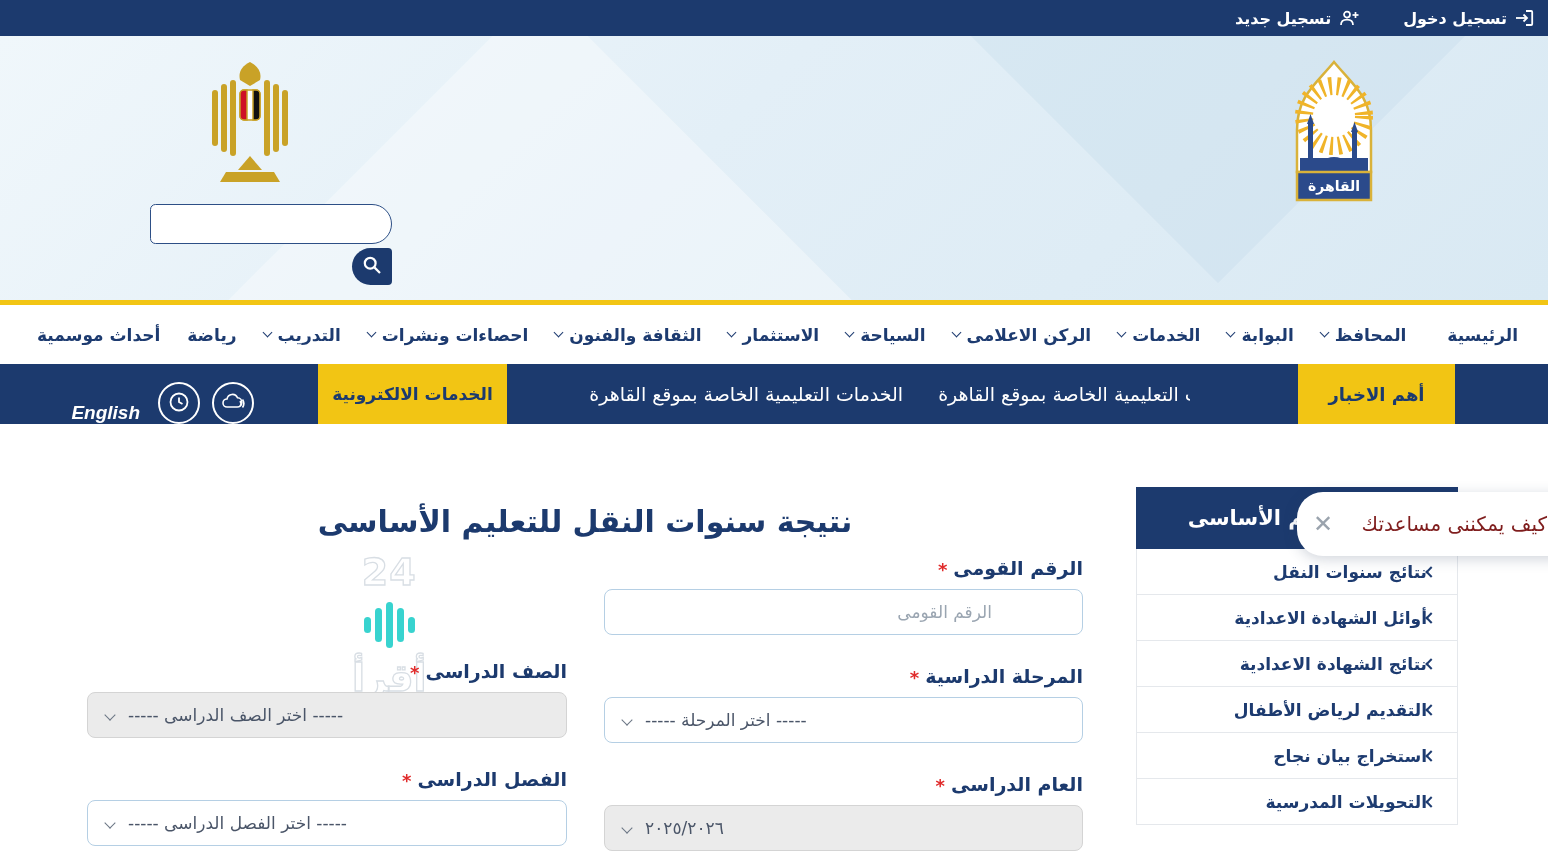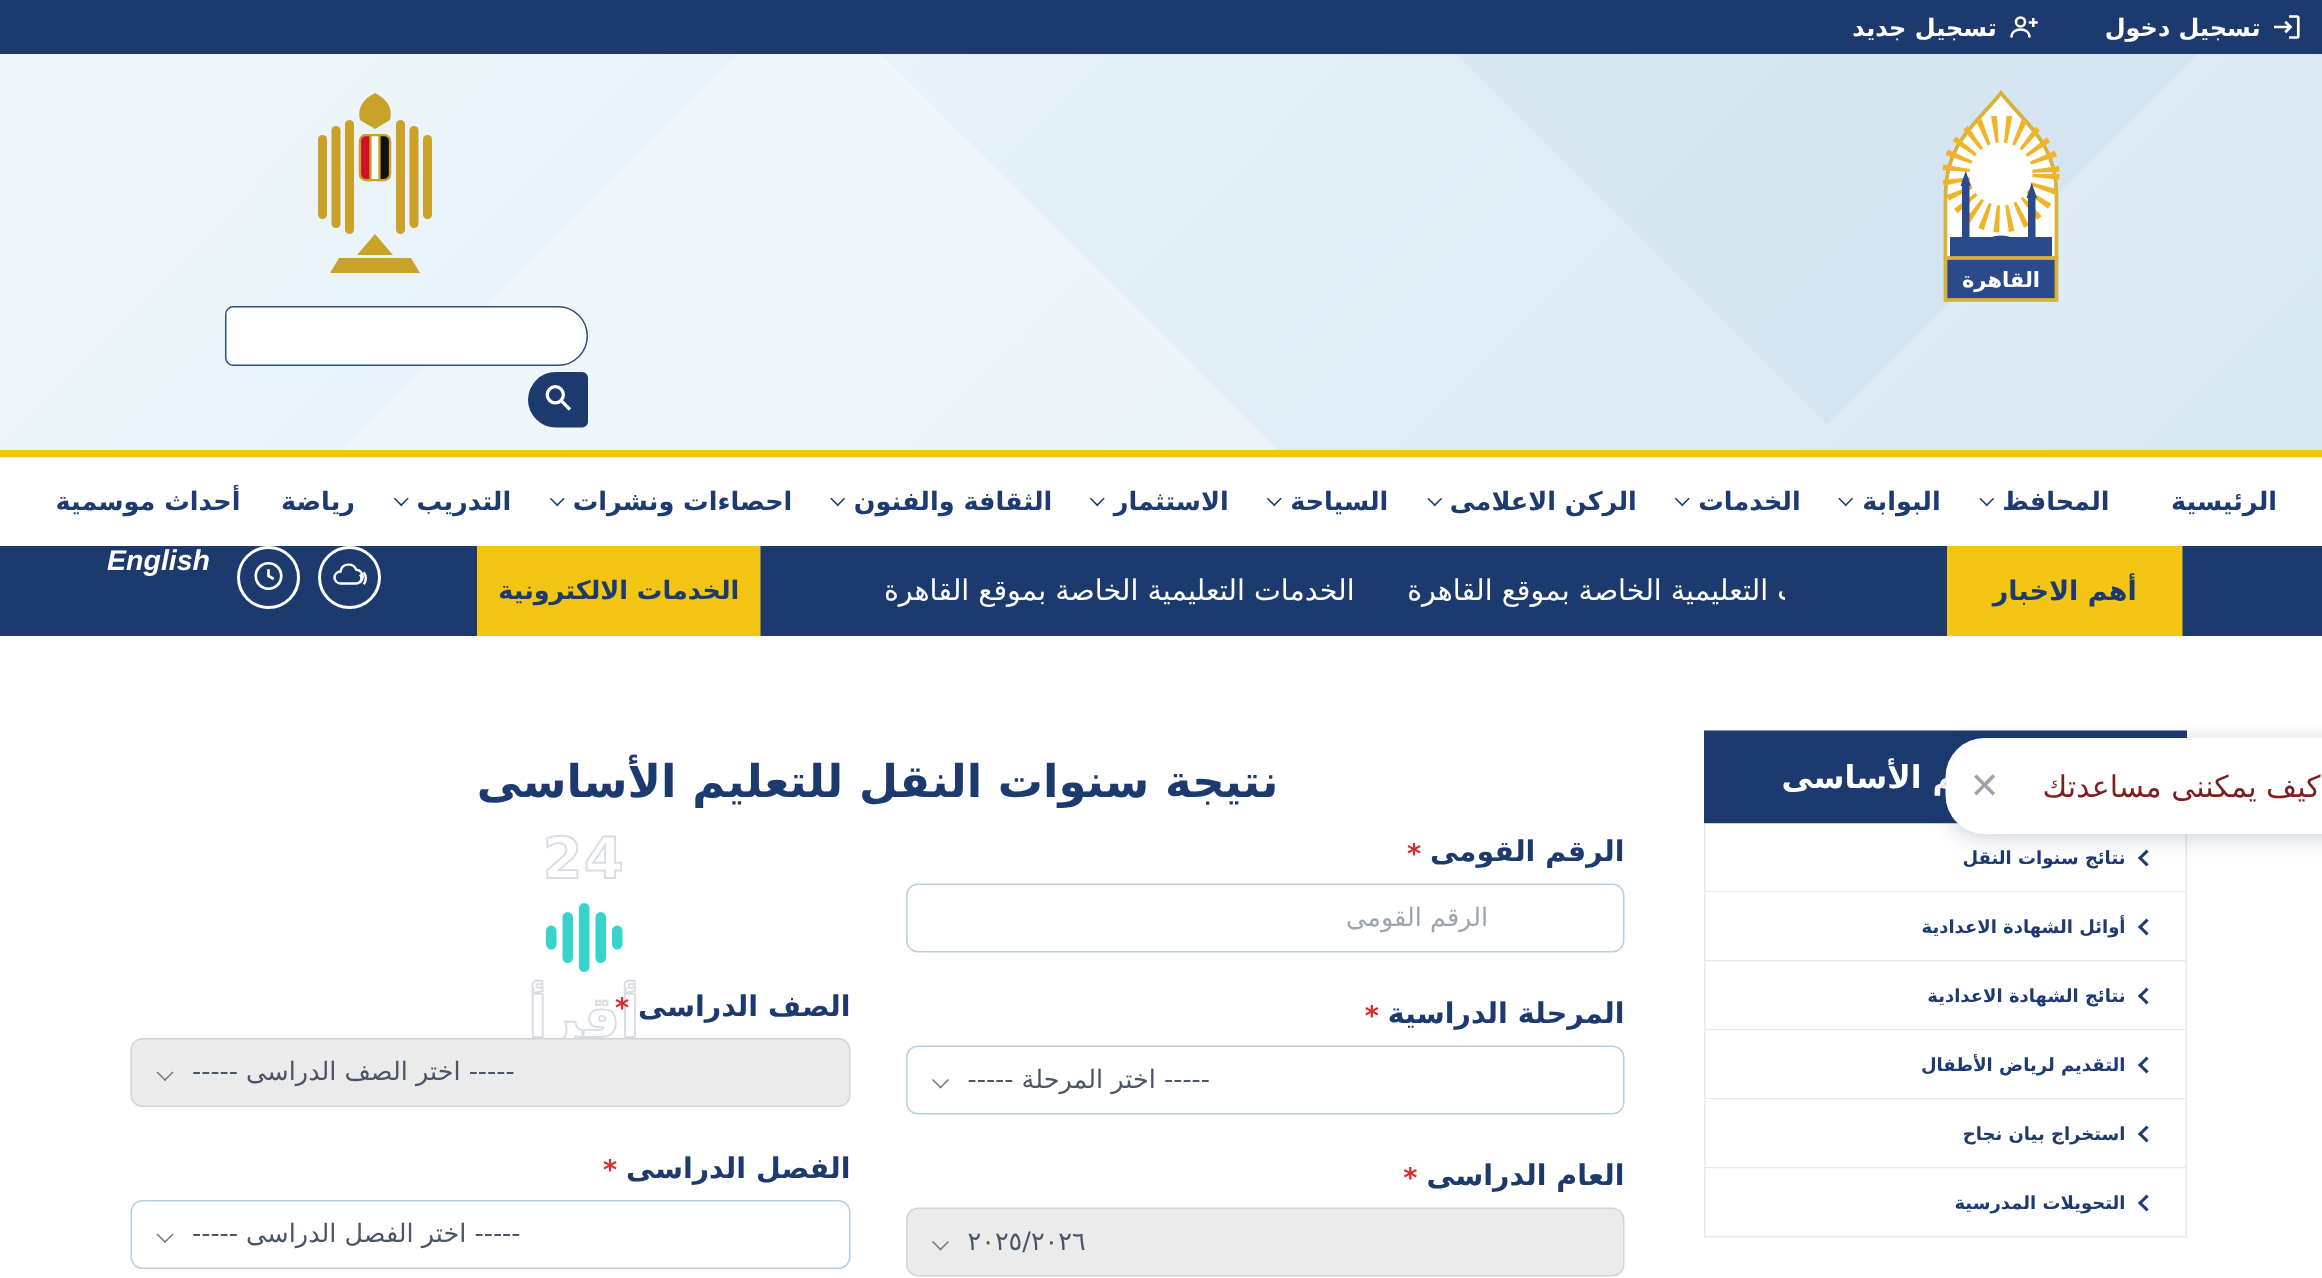--- a/index.html
+++ b/index.html
@@ -57,21 +57,21 @@
     display:flex; align-items:center; justify-content:center; font-size:18px; font-weight:bold; cursor:pointer;
   }
   .nb-gap-m { width:108px; flex:none; }
   .nb-ticker { width:683px; flex:none; overflow:hidden; height:60px; display:flex; align-items:center; }
   .nb-ticker-inner { white-space:nowrap; font-size:19px; margin-right:-62px; display:flex; align-items:center; }
   .nb-ticker-inner .t-sep { display:inline-block; width:35px; flex:none; }
   .nb-eserv {
     width:189px; height:60px; flex:none; background:#f2c514; color:#1c3a6e;
     display:flex; align-items:center; justify-content:center; font-size:17px; font-weight:bold; cursor:pointer;
   }
-  .nb-left { width:318px; flex:none; display:flex; align-items:flex-start; height:60px; }
+  .nb-left { width:318px; flex:none; display:flex; align-items:flex-end; height:60px; }
   .nb-circle {
     width:42px; height:42px; border:2px solid #fff; border-radius:50%;
     display:flex; align-items:center; justify-content:center; cursor:pointer; flex:none; background:transparent;
   }
   .nb-circle.c-cloud { margin-right:64px; }
   .nb-circle.c-clock { margin-right:12px; }
   .nb-english { margin-right:18px; font-size:19px; font-weight:bold; font-style:italic; color:#fff; cursor:pointer; font-family:"Liberation Sans","DejaVu Sans",sans-serif; }
   
   .main { position:relative; height:428px; background:#fff; }
   .form-title {
@@ -110,22 +110,22 @@
     border:solid #6b7685; border-width:0 1.6px 1.6px 0; transform:rotate(45deg);
   }
   
   .side-panel { position:absolute; top:63px; right:90px; width:322px; }
   .side-head {
     height:62px; background:#1c3a6e; color:#fff; font-size:21px; font-weight:bold;
     display:flex; align-items:center; padding-right:24px;
   }
   .side-item {
     height:46px; background:#fff; border:1px solid #e5e8ec; border-top:none;
-    display:flex; align-items:center; gap:10px; padding-right:22px;
-    color:#1d3b70; font-size:12px; font-weight:600; cursor:pointer;
+    display:flex; align-items:center; gap:0; padding-right:22px;
+    color:#1d3b70; font-size:17px; font-weight:600; cursor:pointer;
   }
   .chev-left { width:8px; height:8px; border:solid #1d3b70; border-width:0 2px 2px 0; transform:rotate(135deg); flex:none; }
   
   .chat-tip {
     position:absolute; top:68px; right:-79px; width:330px; height:64px; background:#fff;
     border-radius:26px; box-shadow:0 3px 14px rgba(40,60,90,.22); z-index:5;
     display:flex; align-items:center; justify-content:space-between; padding:0 80px 0 16px;
   }
   .chat-tip .tip-text { color:#7f1d1d; font-size:20px; white-space:nowrap; }
   .chat-tip .tip-close { color:#9aa3ad; font-size:24px; cursor:pointer; line-height:1; background:none; border:none; font-family:inherit; }

